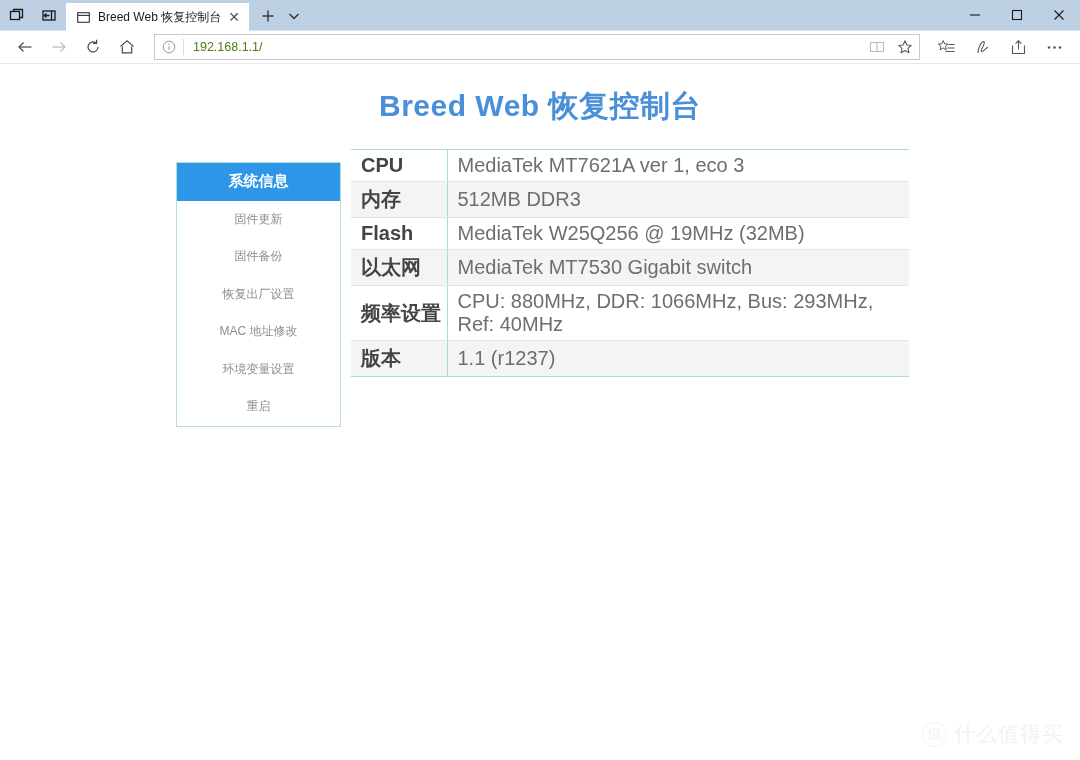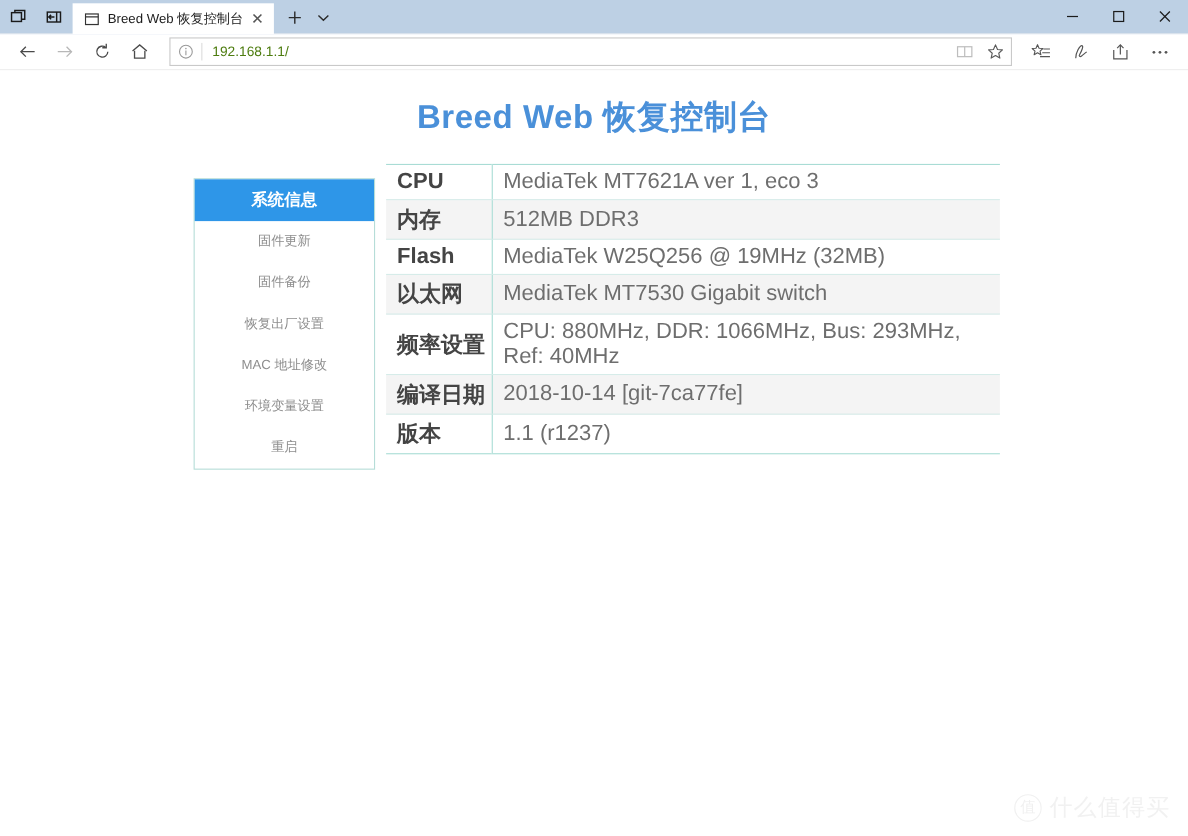--- a/index.html
+++ b/index.html
@@ -504,24 +504,20 @@
             </tr>
             <tr>
               <td class="k">以太网</td>
               <td class="v">MediaTek MT7530 Gigabit switch</td>
             </tr>
             <tr>
               <td class="k">频率设置</td>
               <td class="v">CPU: 880MHz, DDR: 1066MHz, Bus: 293MHz, Ref: 40MHz</td>
             </tr>
             <tr>
-              <td class="k">编译日期</td>
-              <td class="v">2018-10-14 [git-7ca77fe]</td>
-            </tr>
-            <tr>
               <td class="k">版本</td>
               <td class="v">1.1 (r1237)</td>
             </tr>
           </tbody>
         </table>
       </div>
 
     </div>
 
     <div class="watermark">

